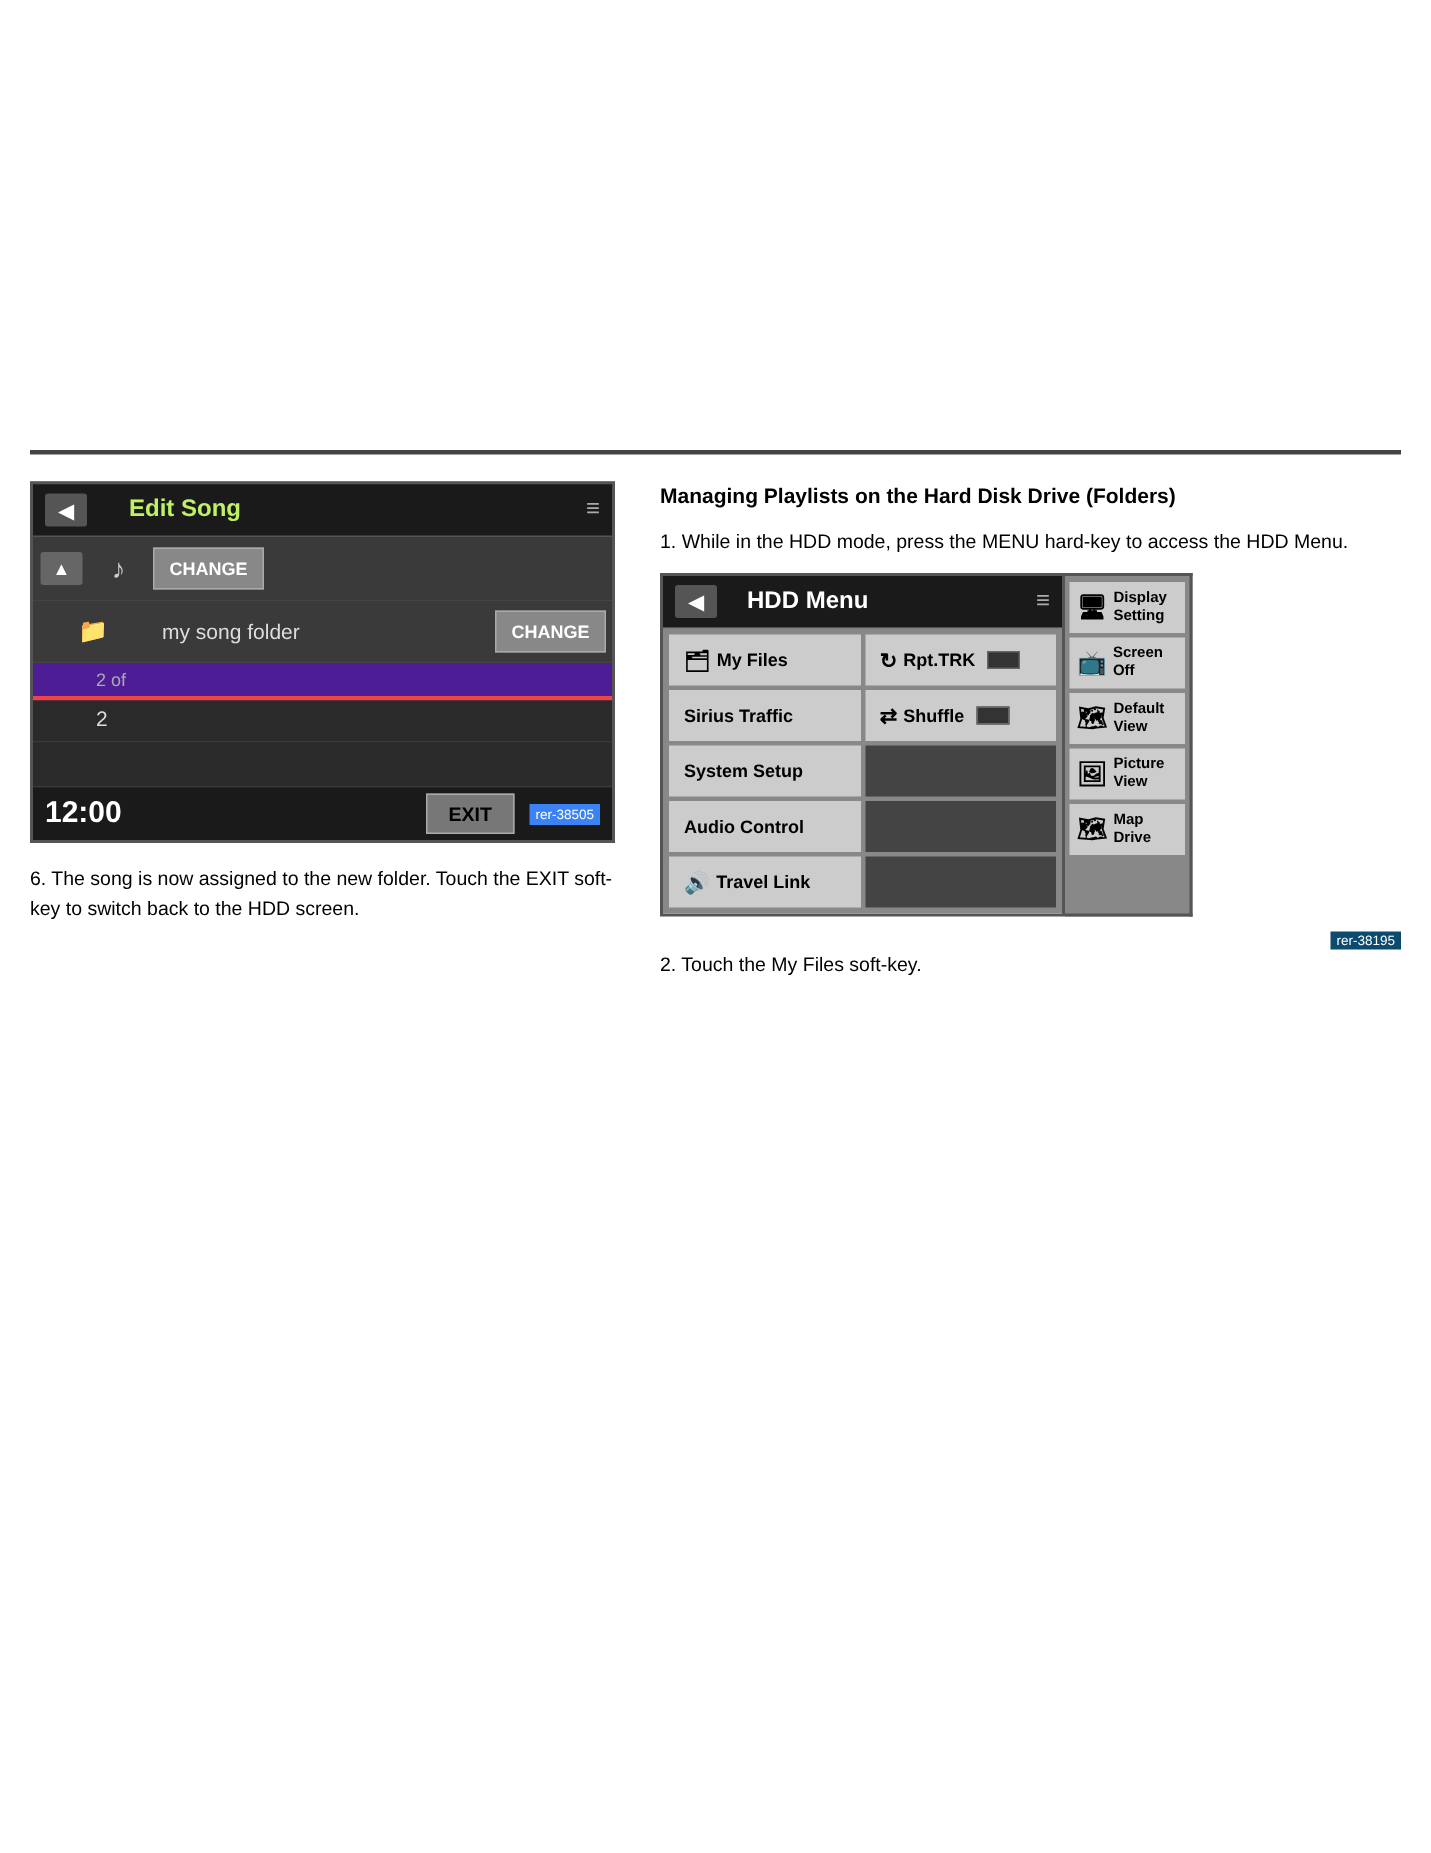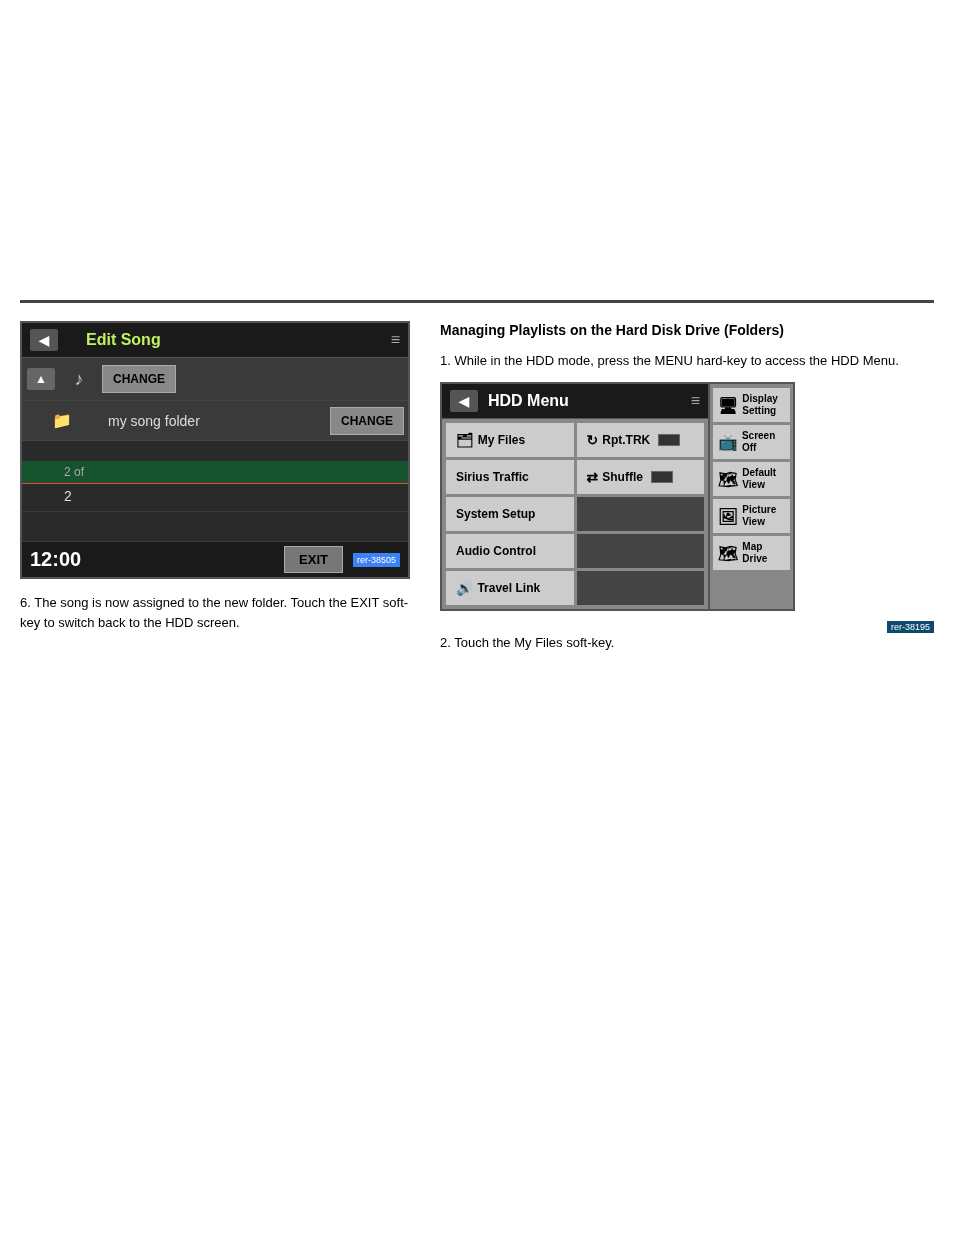--- a/index.html
+++ b/index.html
@@ -124,38 +124,37 @@
 
     .row-text {
       flex: 1;
       color: #ddd;
       font-size: 14px;
       padding: 10px 6px;
     }
 
     .change-btn {
       background: #888;
-      color: #000000;
+      color: #ffffff;
       font-size: 12px;
       font-weight: bold;
       padding: 6px 10px;
       margin: 4px;
       border: 1px solid #aaa;
       cursor: pointer;
       min-width: 58px;
       text-align: center;
     }
 
     .track-count-row {
-      background: #14532d;
+      background: #4c1d95;
       padding: 4px 8px 4px 42px;
       color: #aaa;
       font-size: 12px;
-      border-bottom: 1px solid #ef4444;
-      margin-top: 20px;
+      border-bottom: 3px solid #ef4444;
     }
 
     .number-row {
       background: #2a2a2a;
       padding: 4px 8px 4px 42px;
       color: #ddd;
       font-size: 14px;
       border-bottom: 1px solid #3a3a3a;
       min-height: 28px;
     }
@@ -247,21 +246,21 @@
       justify-content: space-between;
       padding: 6px 8px;
       border-bottom: 1px solid #555;
     }
 
     .hdd-header-title {
       color: #fff;
       font-size: 16px;
       font-weight: bold;
       flex: 1;
-      padding-left: 10px;
+      padding-left: 20px;
     }
 
     .hdd-grid {
       display: grid;
       grid-template-columns: 1fr 1fr;
       gap: 0;
       padding: 4px;
       background: #888;
       gap: 3px;
     }

